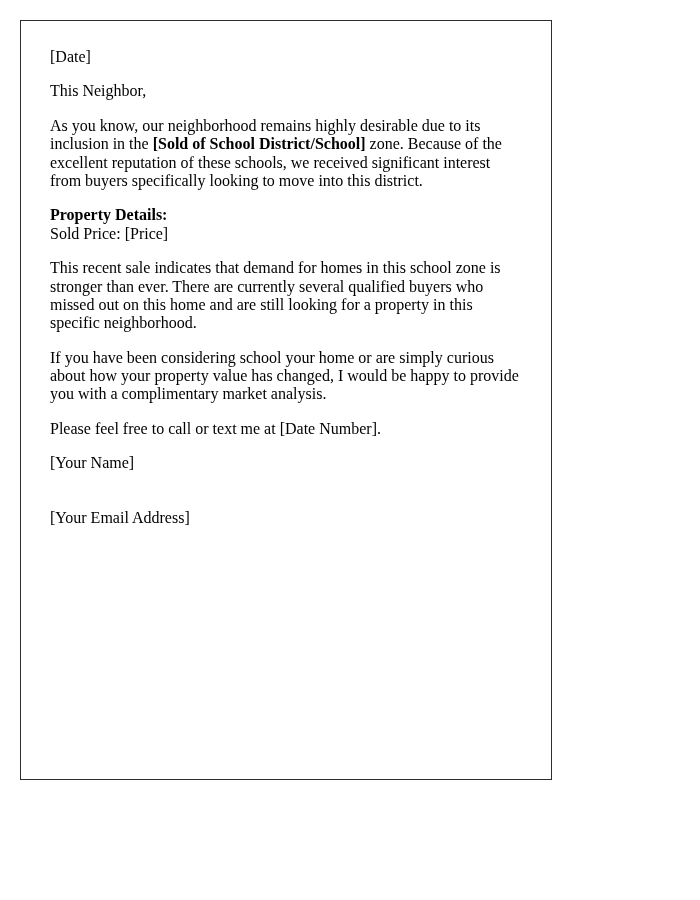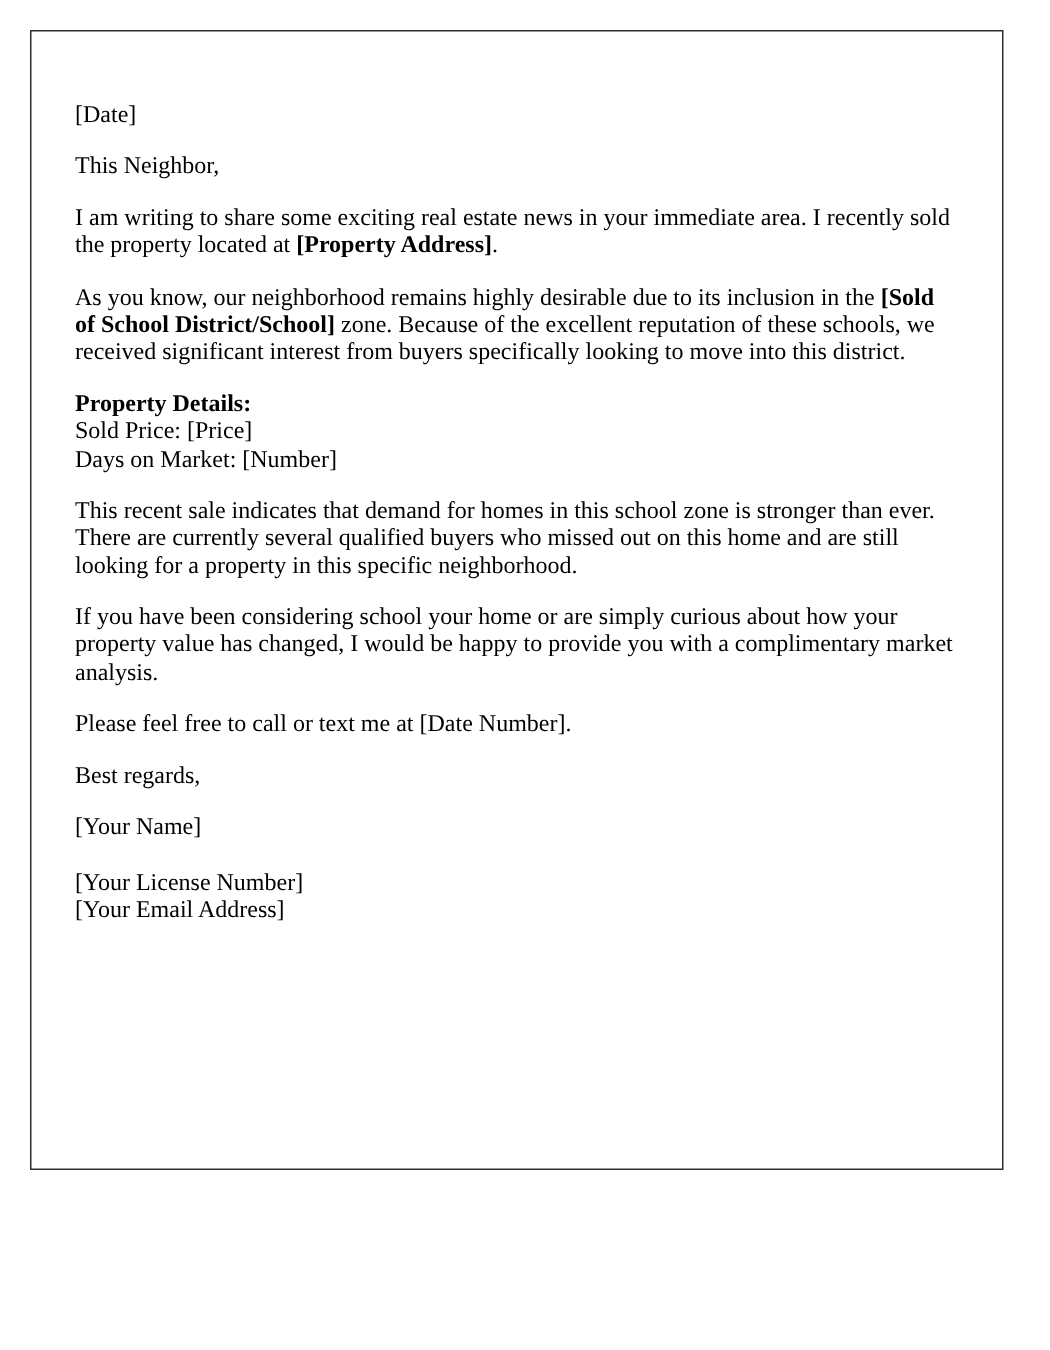--- a/index.html
+++ b/index.html
@@ -14,25 +14,25 @@
     position: relative;
     width: 700px;
     height: 900px;
     background: var(--page-bg, #ffffff);
     overflow: hidden;
   }
   .letter-page {
     position: absolute;
     left: 20px;
     top: 20px;
-    width: 649px;
+    width: 532px;
     height: 760px;
     box-sizing: border-box;
     border: 1px solid var(--border-color, #2e2e2e);
-    padding: 31px 29px;
+    padding: 11px 29px;
     background: var(--page-bg, #ffffff);
     color: var(--text-color, #000000);
     font-size: 16px;
     line-height: 1.15;
   }
   .letter-page p {
     margin: 16px 0;
   }
   .bold {
     font-weight: bold;
@@ -45,47 +45,42 @@
   <div class="letter-page">
 
     <p>
       <span>[Date]</span>
     </p>
 
     <p>
       <span>This Neighbor,</span>
     </p>
 
-    <p><span>I am writing to share some exciting real estate news in your immediate area. I recently sold the property located at </span><span class="bold">[Property Address]</span><span>.</span></p>
 
     <p><span>As you know, our neighborhood remains highly desirable due to its inclusion in the </span><span class="bold">[Sold of School District/School]</span><span> zone. Because of the excellent reputation of these schools, we received significant interest from buyers specifically looking to move into this district.</span></p>
 
     <p>
       <span class="bold">Property Details:</span><br>
       <span>Sold Price: [Price]</span><br>
-      <span>Days on Market: [Number]</span>
     </p>
 
     <p>
       <span>This recent sale indicates that demand for homes in this school zone is stronger than ever. There are currently several qualified buyers who missed out on this home and are still looking for a property in this specific neighborhood.</span>
     </p>
 
     <p>
       <span>If you have been considering school your home or are simply curious about how your property value has changed, I would be happy to provide you with a complimentary market analysis.</span>
     </p>
 
     <p>
       <span>Please feel free to call or text me at [Date Number].</span>
     </p>
 
-    <p>
-      <span>Best regards,</span>
-    </p>
 
     <p>
       <span>[Your Name]</span><br>
       <br>
-      <span>[Your License Number]</span><br>
+      <br>
       <span>[Your Email Address]</span>
     </p>
 
   </div>
 </div>
 
 </body></html>

